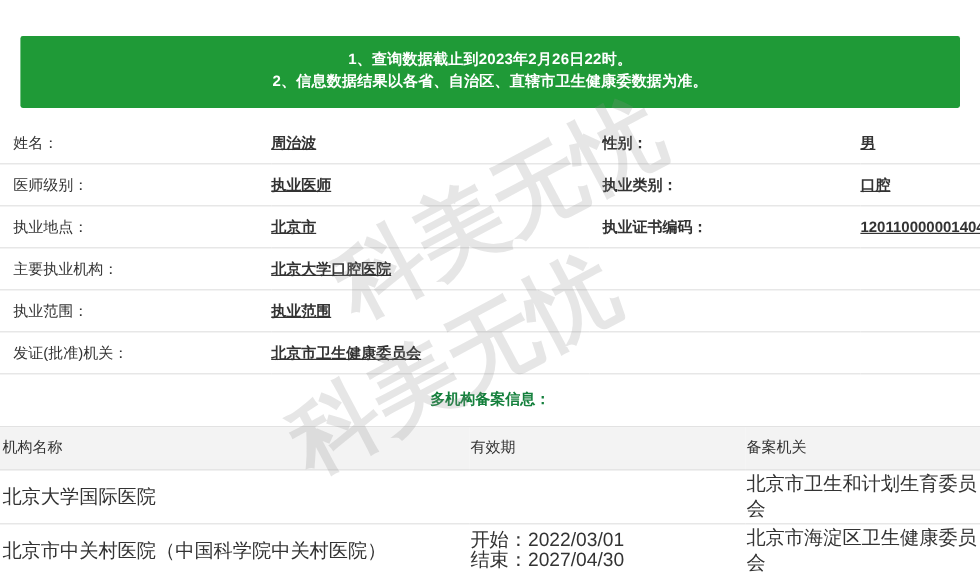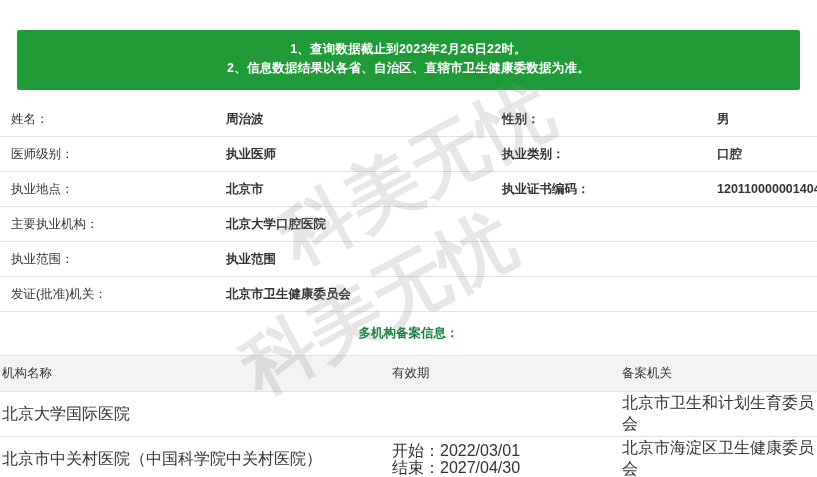--- a/index.html
+++ b/index.html
@@ -52,20 +52,21 @@
     font-size: 12.5px;
     padding: 0;
   }
   td.lbl {
     padding-left: 11px;
     color: #333333;
   }
   td.val {
     color: #333333;
     font-weight: bold;
+    text-decoration: underline;
   }
   .c1 { width: 215px; }
   .c2 { width: 265px; }
   .c3 { width: 215px; font-weight: bold; }
   .c4 { width: 122px; }
   
   .section-title {
     text-align: center;
     font-size: 12.5px;
     font-weight: bold;

